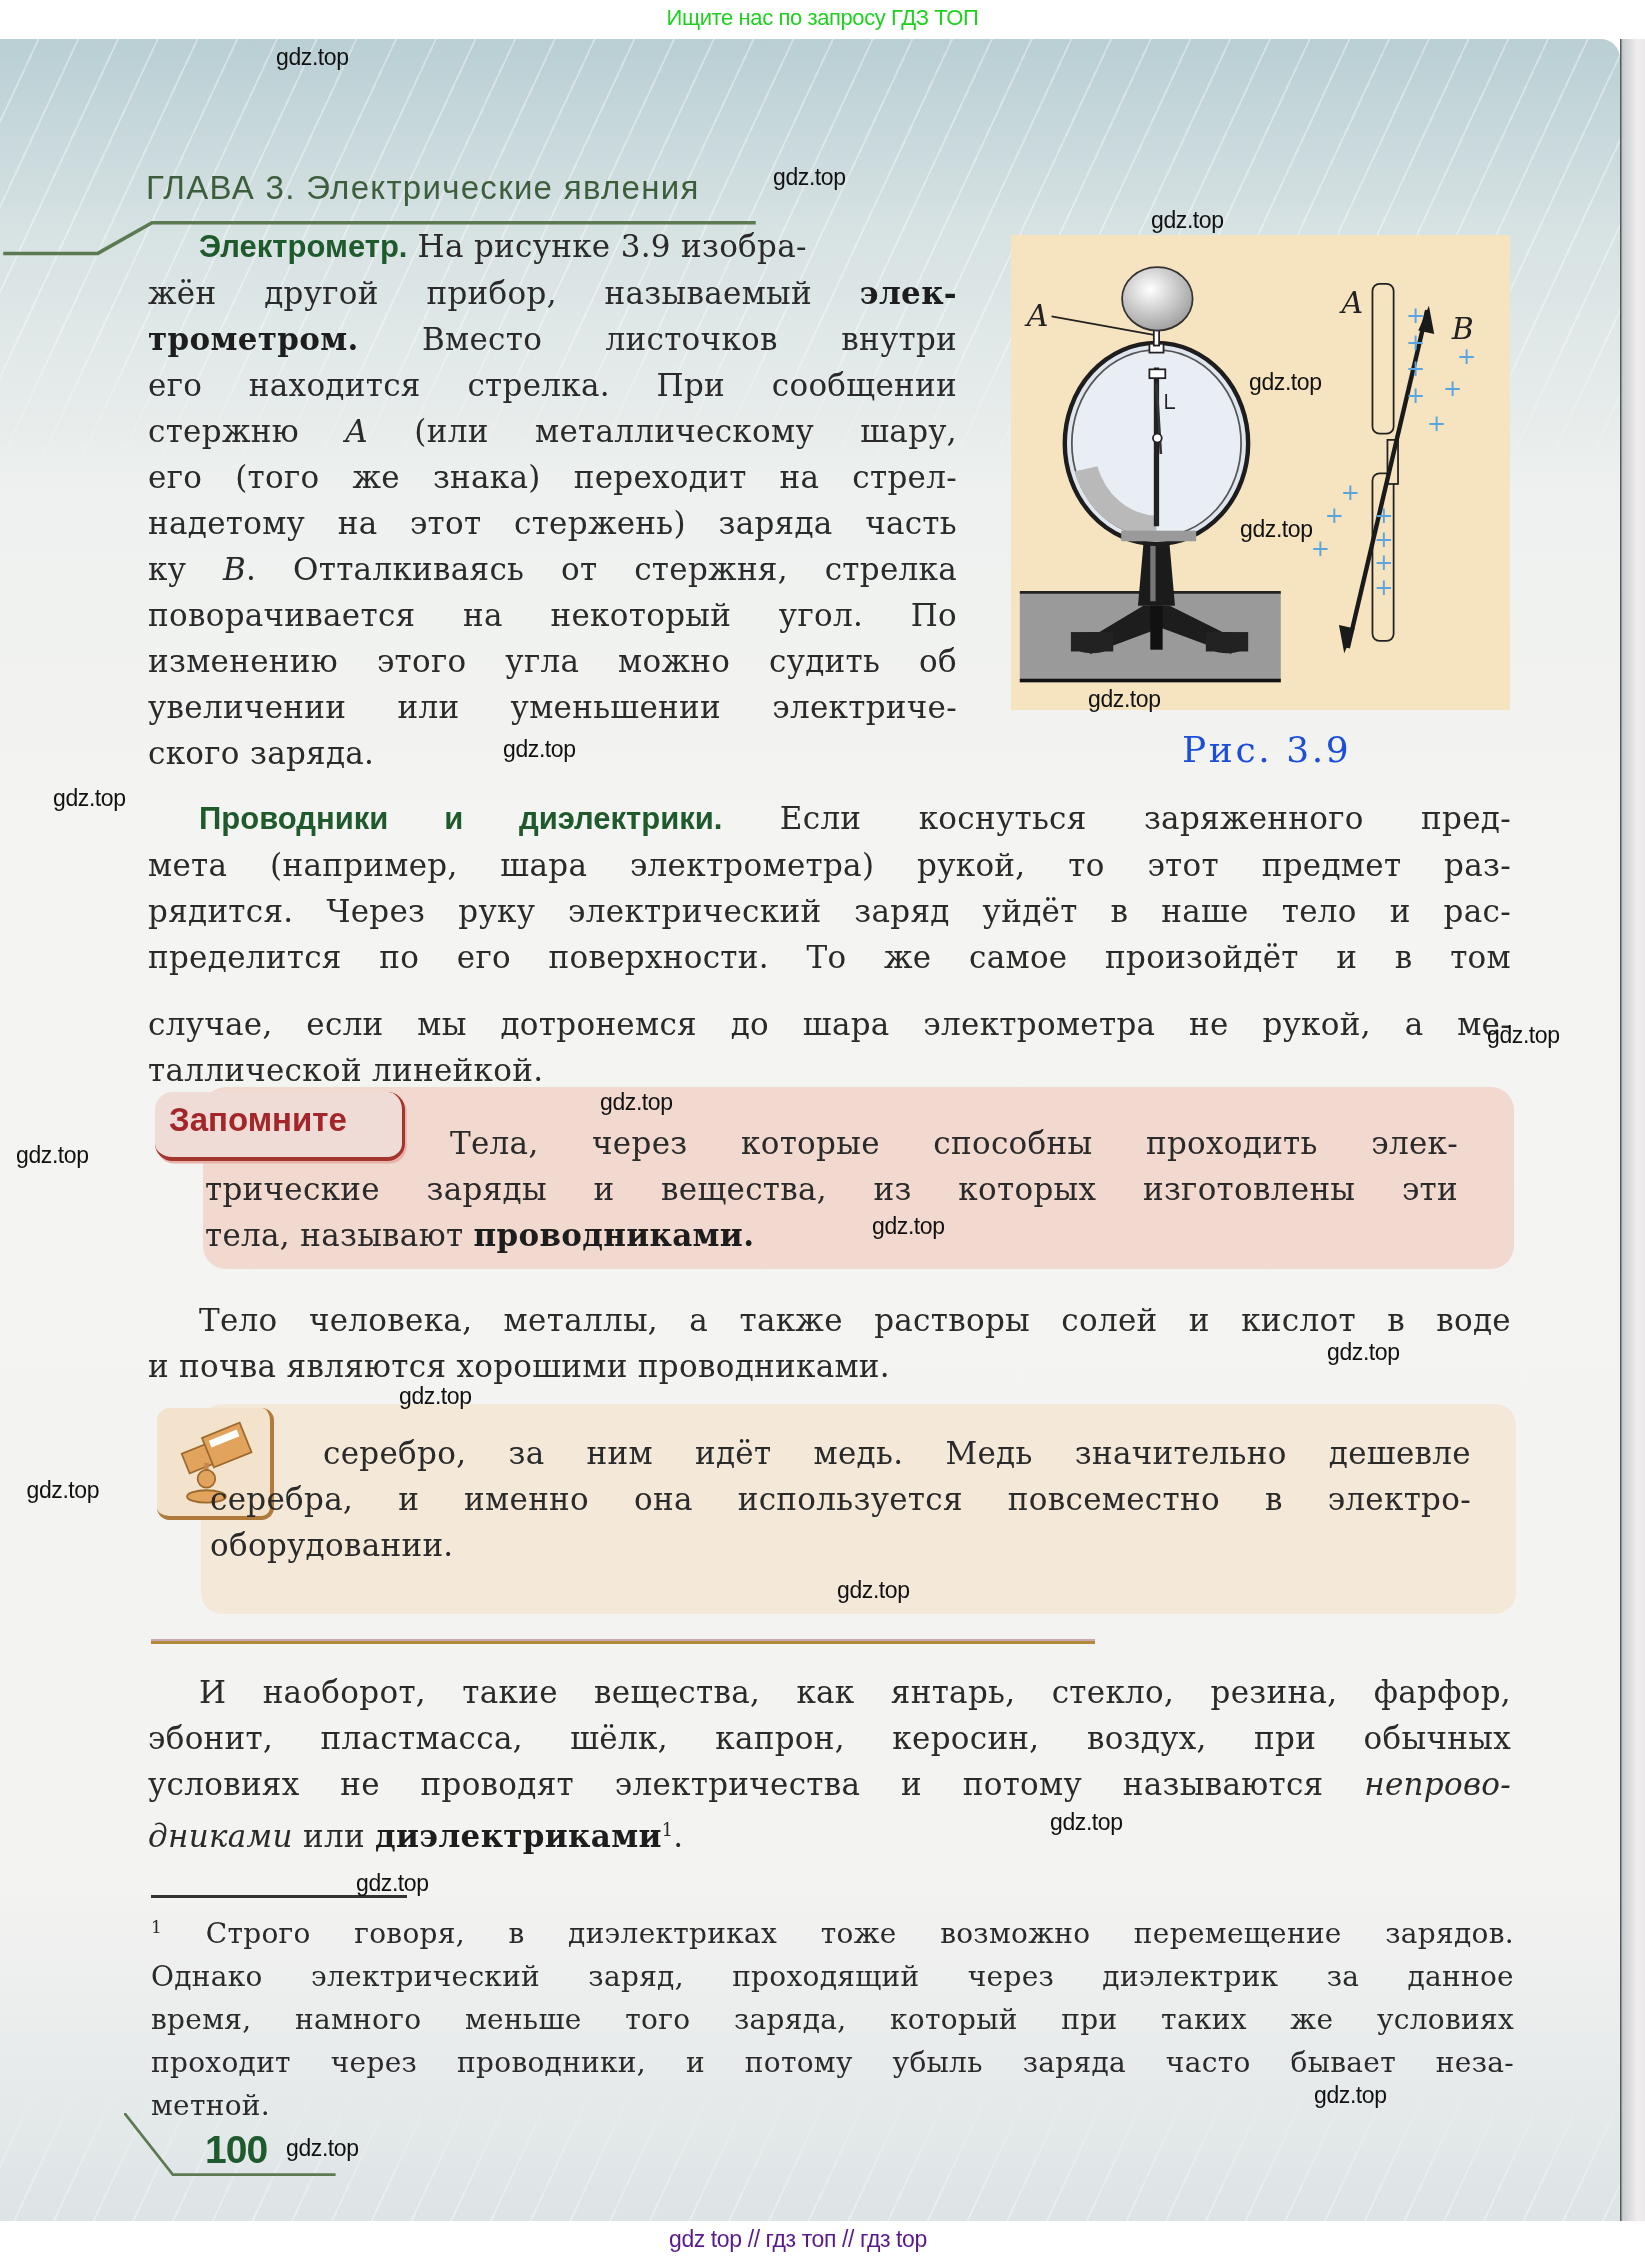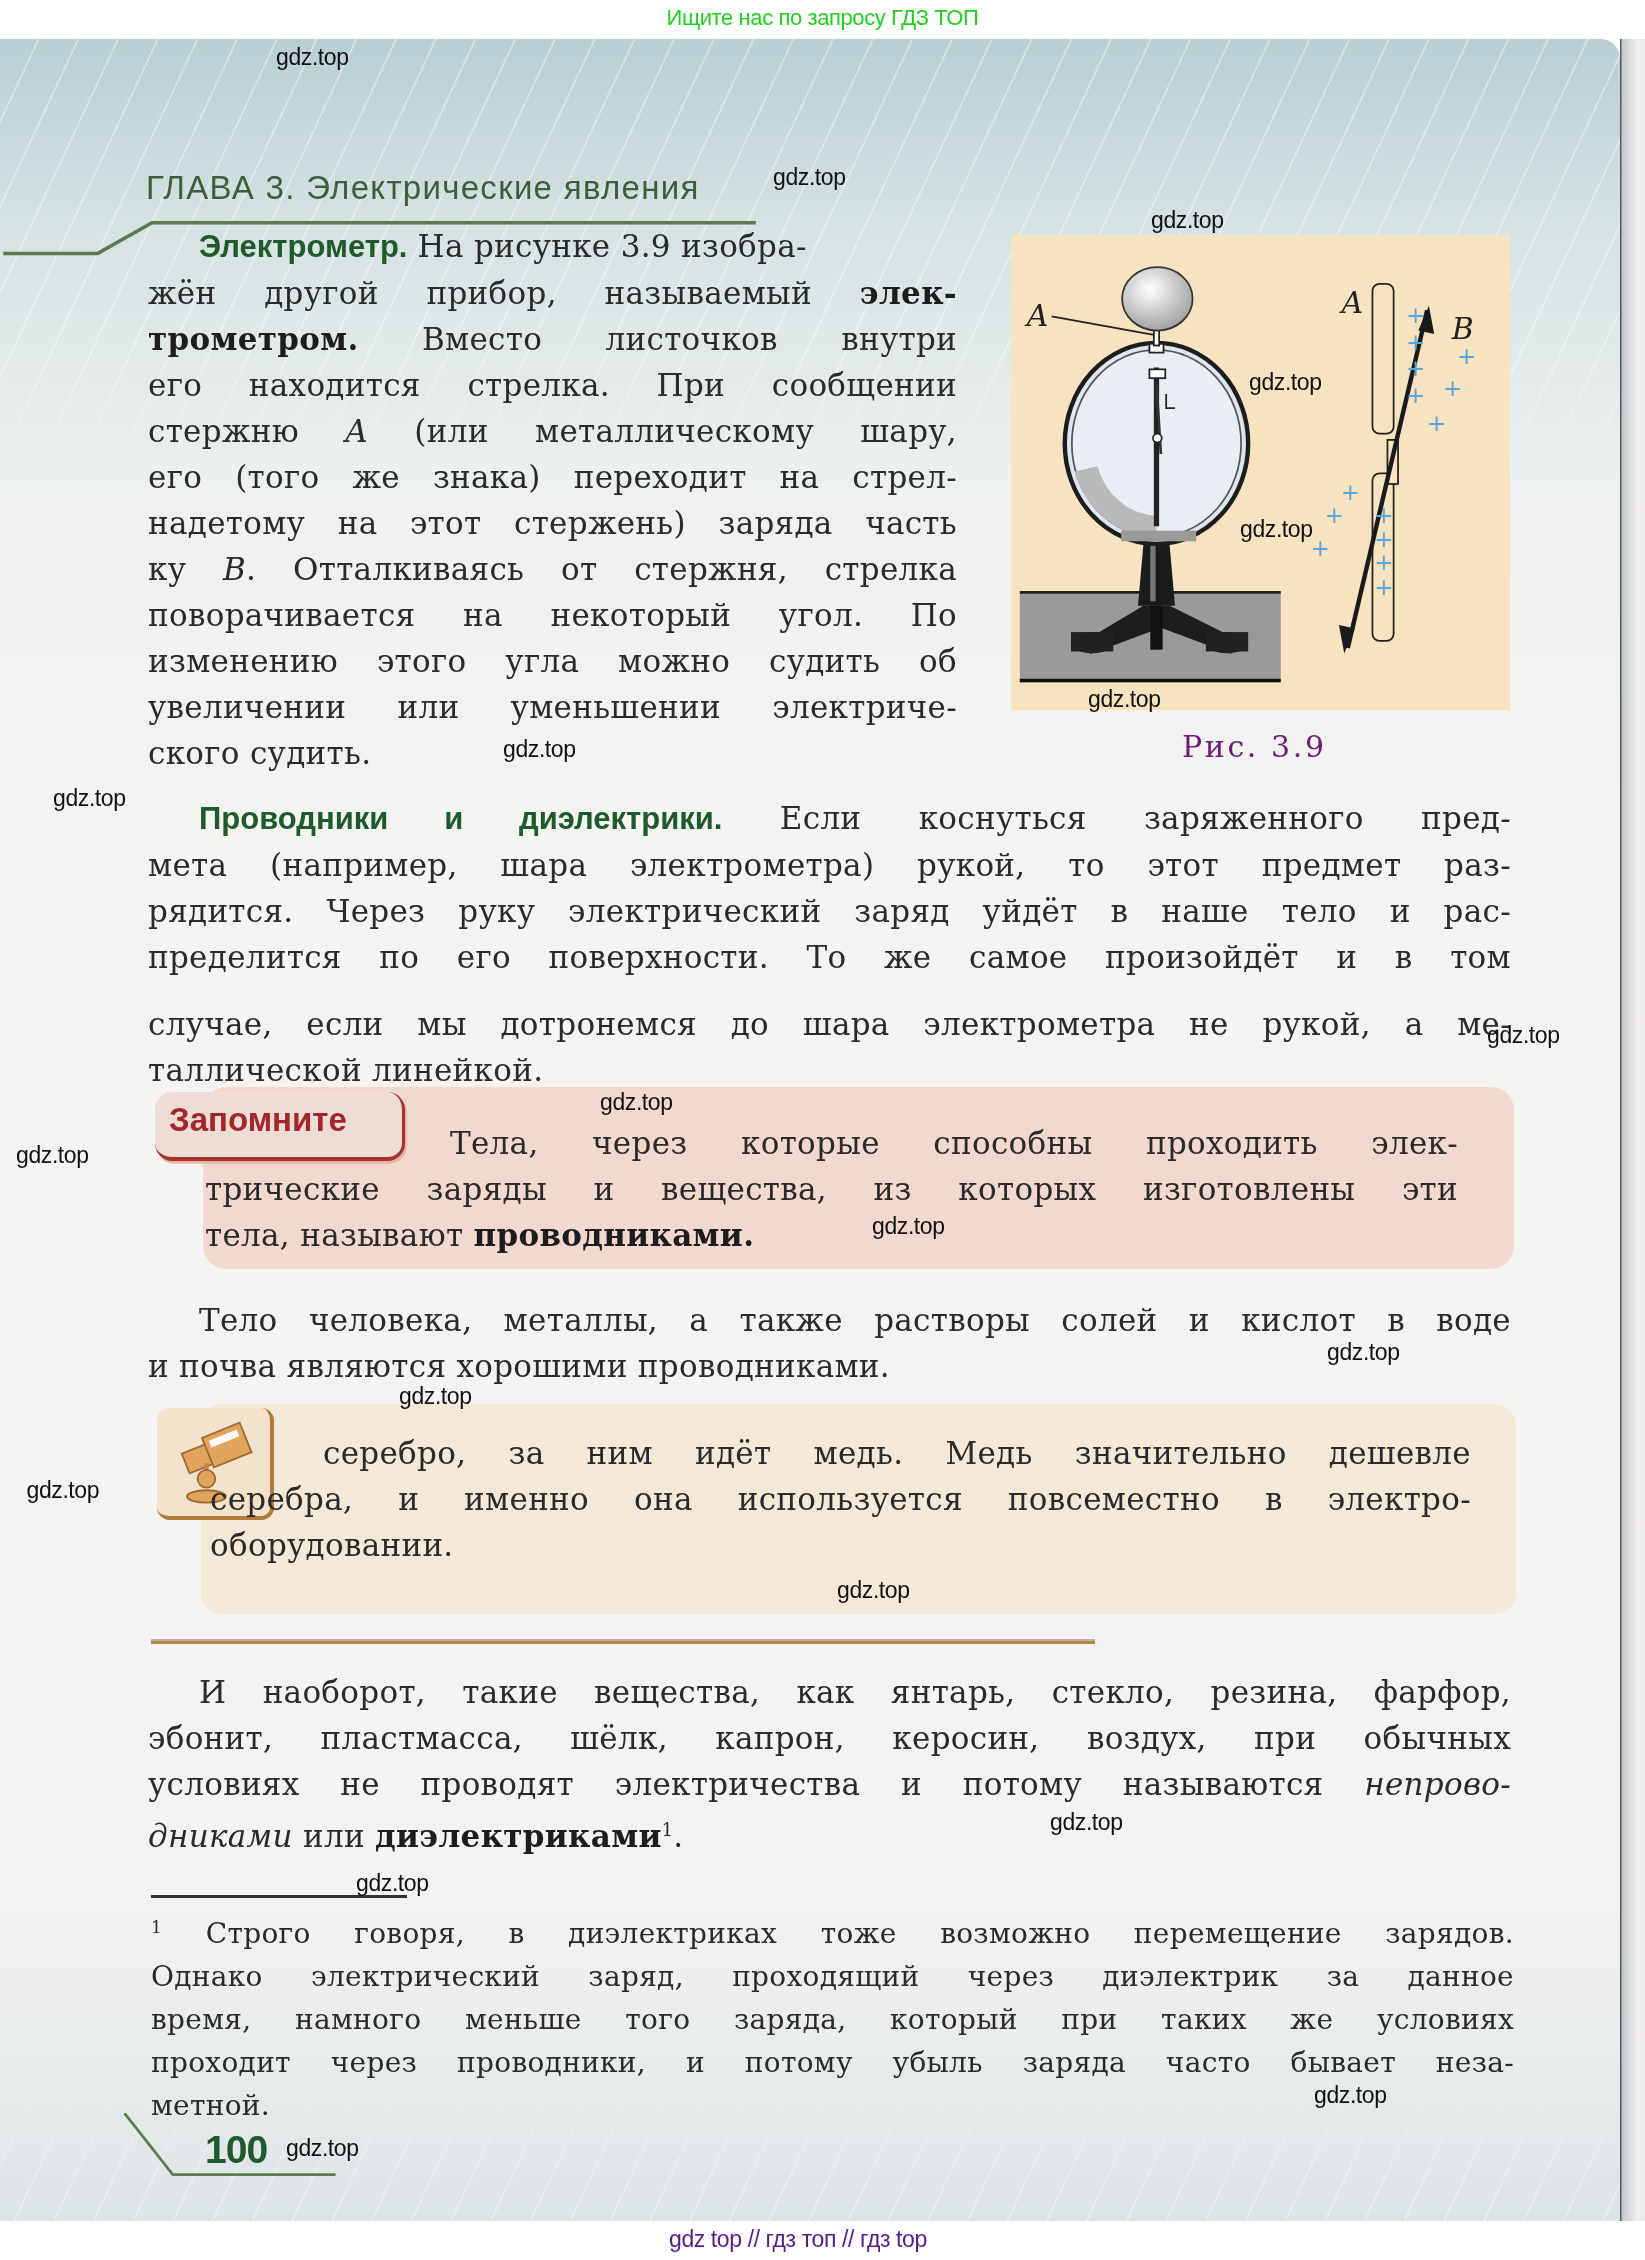--- a/index.html
+++ b/index.html
@@ -18,21 +18,21 @@
                 mask-image:linear-gradient(180deg,#000 0,#000 291px,transparent 459px,transparent 2029px,#000 2182px);}
   .spine{position:absolute;left:1620px;top:39px;width:25.6px;height:2182px;background:linear-gradient(90deg,#3a3f44 0,#c8ccce 2.6px,#f1eef0 17.6px,#ece8ea);}
   .wm{position:absolute;font-family:"Liberation Sans",sans-serif;font-size:23px;color:#111;z-index:5;letter-spacing:-0.4px;}
   .chapter{position:absolute;left:146px;top:169px;font-family:"Liberation Sans",sans-serif;font-size:33px;color:#3d5e3d;letter-spacing:1.3px;}
   .chapter-rule{position:absolute;left:0;top:221px;width:759px;height:35px;}
   .para{position:absolute;font-size:31px;line-height:46px;color:#2a2a2a;text-align:justify;letter-spacing:0.3px;}
   .head{font-family:"Liberation Sans",sans-serif;font-weight:bold;color:#1f5a2c;letter-spacing:0;}
   b.term{font-weight:bold;color:#1d1d1d;}
   i{font-style:italic;}
   .figure{position:absolute;left:1011px;top:235px;width:499px;height:475px;background:#f6e4c0;}
-  .caption{position:absolute;left:1182px;top:729px;font-size:30px;color:#701a75;letter-spacing:2.6px;}
+  .caption{position:absolute;left:1182px;top:729px;font-size:36px;color:#1d4ed8;letter-spacing:2.6px;}
   .remember-box{position:absolute;left:203px;top:1087px;width:1311px;height:182px;background:#f1d9cf;border-radius:23px;}
   .remember-tag{position:absolute;left:155px;top:1092px;width:247px;height:65px;background:#f0dcd6;border-radius:17.6px;
        border-right:3.5px solid #a3352c;border-bottom:4.4px solid #a3352c;box-shadow:1.8px 2.6px 0 #e7b3a8;}
   .remember-tag span{position:absolute;left:14px;top:8.8px;font-family:"Liberation Sans",sans-serif;font-weight:bold;font-size:33px;color:#a3262a;}
   .fact-box{position:absolute;left:201px;top:1404px;width:1315px;height:210px;background:#f4e8d8;border-radius:21px;}
   .fact-icon{position:absolute;left:157px;top:1408px;width:113px;height:108px;background:#f3e2cc;border-radius:12.4px;
        border-right:4.4px solid #b07a3a;border-bottom:4.4px solid #b07a3a;}
   .divider{position:absolute;left:151px;top:1639px;width:944px;height:5.3px;
        background:linear-gradient(180deg,#c9a9b7 0,#c9a9b7 1.8px,#b08a3a 1.8px,#b08a3a 5.3px);}
   .fn-rule{position:absolute;left:151px;top:1895px;width:256px;height:2.6px;background:#333;}
@@ -60,21 +60,21 @@
   <div style="text-align:justify;text-align-last:justify;"><span>жён другой прибор, называемый </span><b class="term">элек-</b></div>
   <div style="text-align-last:justify;"><b class="term">трометром.</b><span> Вместо листочков внутри</span></div>
   <div style="text-align-last:justify;">его находится стрелка. При сообщении</div>
   <div style="text-align-last:justify;"><span>стержню </span><i>A</i><span> (или металлическому шару,</span></div>
   <div style="text-align-last:justify;">его (того же знака) переходит на стрел-</div>
   <div style="text-align-last:justify;">надетому на этот стержень) заряда часть</div>
   <div style="text-align-last:justify;"><span>ку </span><i>B</i><span>. Отталкиваясь от стержня, стрелка</span></div>
   <div style="text-align-last:justify;">поворачивается на некоторый угол. По</div>
   <div style="text-align-last:justify;">изменению этого угла можно судить об</div>
   <div style="text-align-last:justify;">увеличении или уменьшении электриче-</div>
-  <div>ского судить.</div>
+  <div>ского заряда.</div>
 </div>
 
 <div class="figure">
   <svg width="499" height="475" viewBox="0 0 566 538">
 
     <rect x="10" y="405" width="296" height="102" fill="#9a9a9a"></rect>
     <line x1="10" y1="405" x2="306" y2="405" stroke="#222" stroke-width="3"></line>
     <line x1="10" y1="505" x2="306" y2="505" stroke="#111" stroke-width="4"></line>
 
     <polygon points="152,330 178,330 186,420 144,420" fill="#1b1b1b"></polygon>

